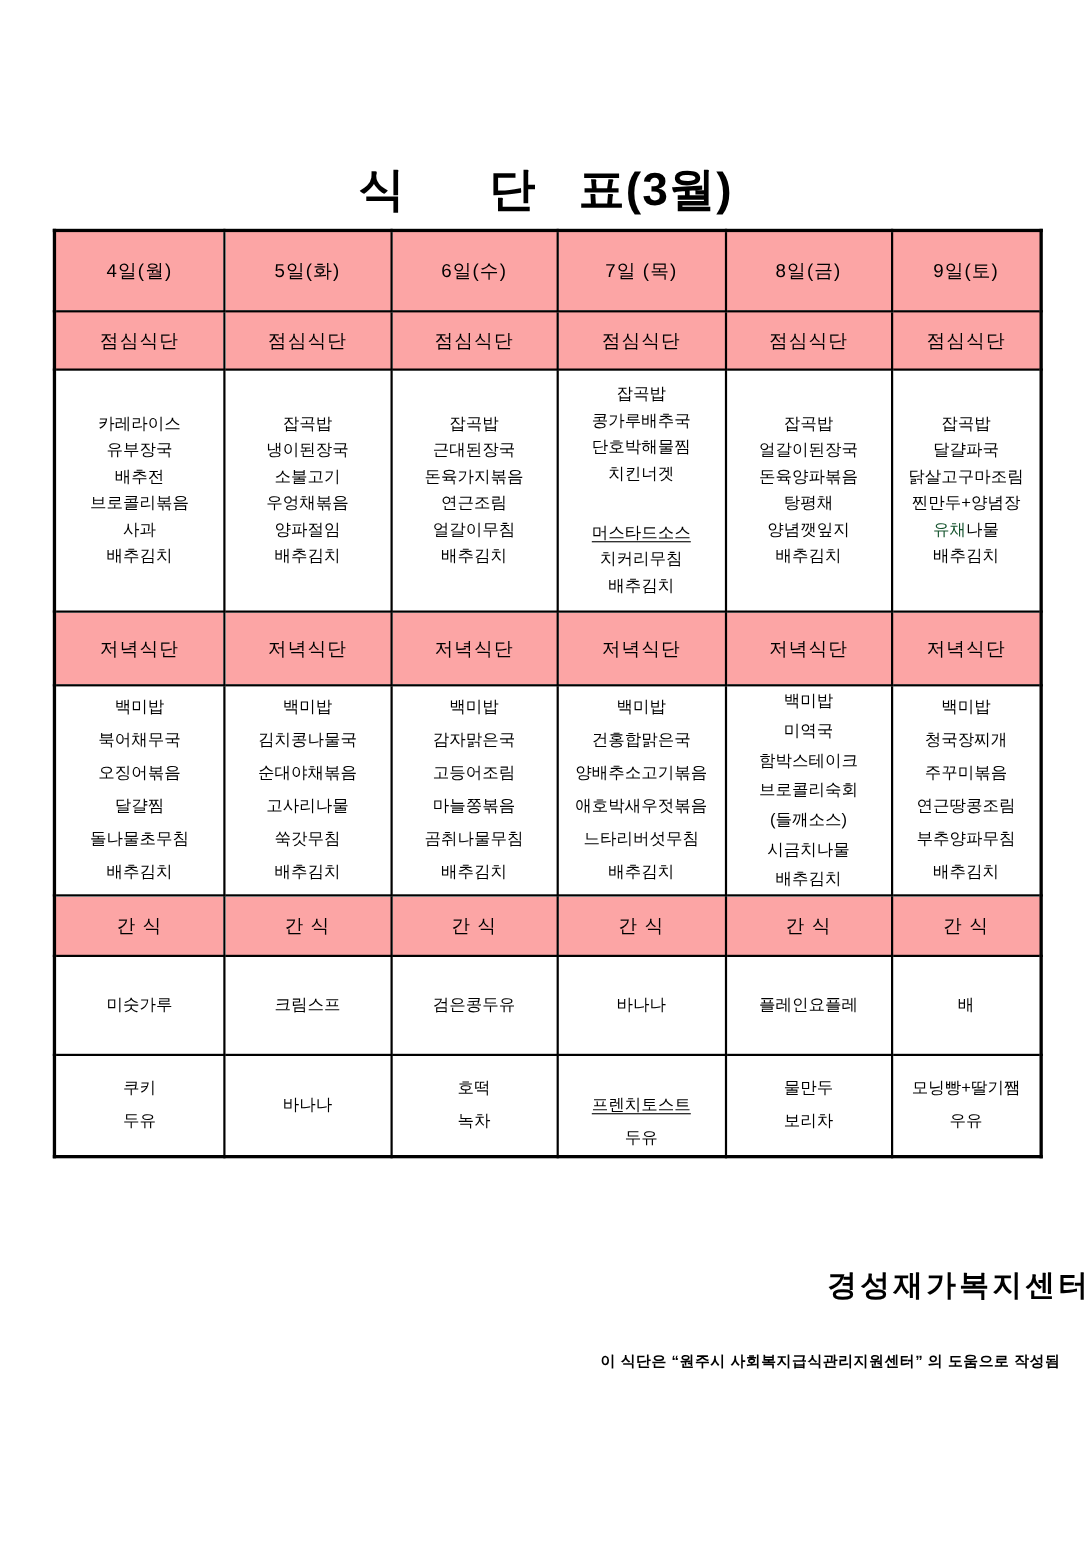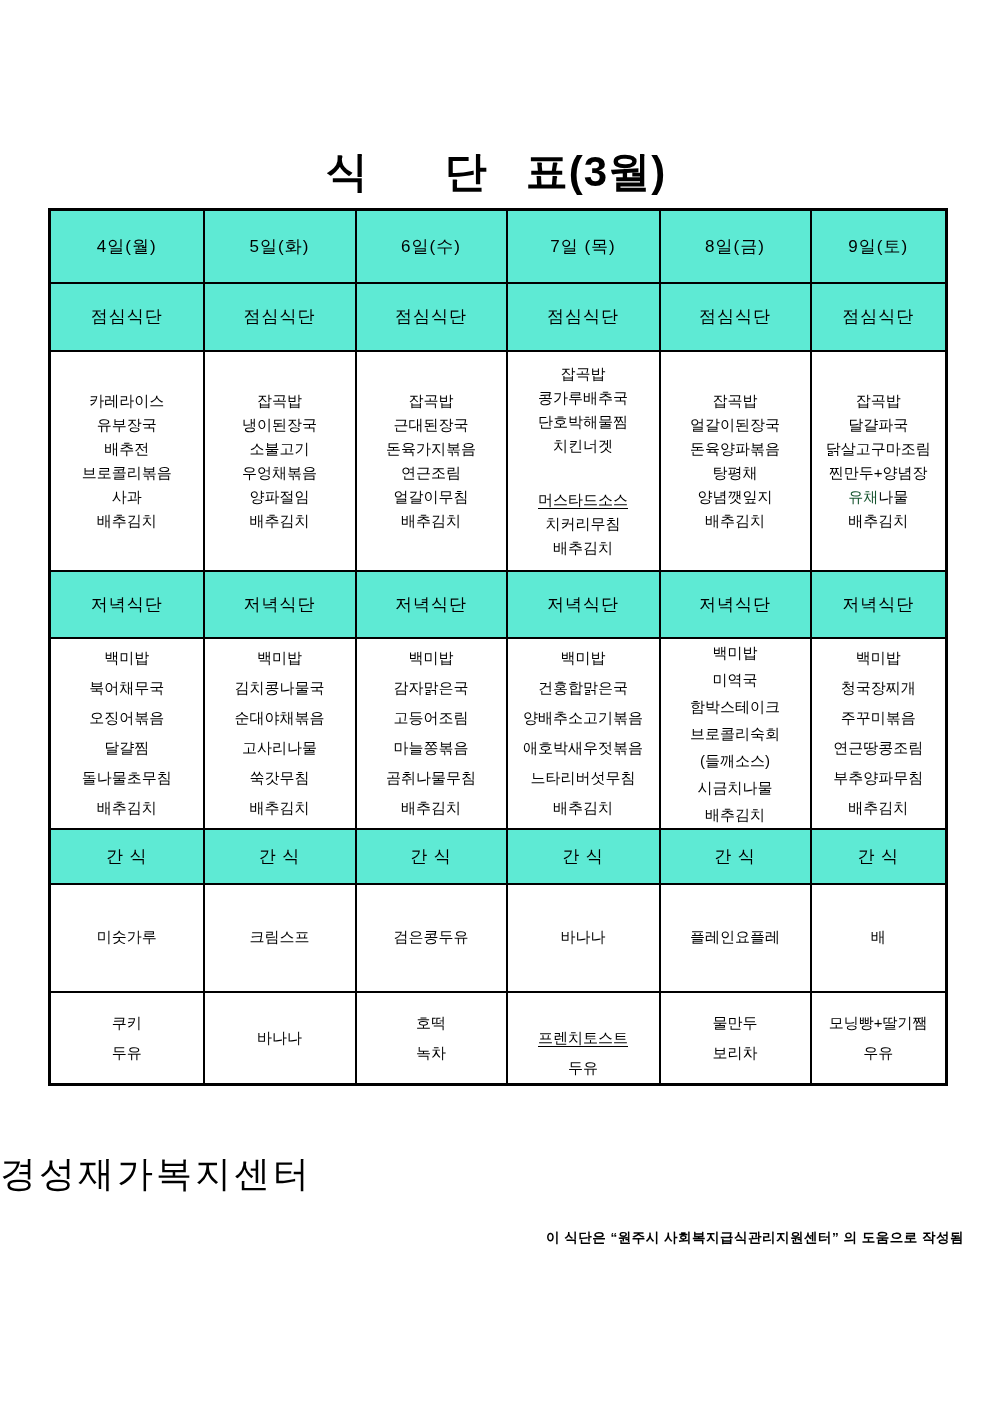--- a/index.html
+++ b/index.html
@@ -28,38 +28,38 @@
     table-layout: fixed;
     border: 3px solid #000;
   }
   .menu-table td {
     border: 2px solid #000;
     text-align: center;
     vertical-align: middle;
     padding: 0 2px;
     overflow: hidden;
   }
-  td.gray { background: #5eead4; font-size: 17px; letter-spacing: 1px; }
+  td.gray { background: #fca5a5; font-size: 17px; letter-spacing: 1px; }
   tr.row-dates td     { height: 73px;  }
-  tr.row-lunch-hdr td { height: 68px;  }
+  tr.row-lunch-hdr td { height: 53px;  }
   tr.row-lunch td     { height: 220px; font-size: 15px; line-height: 24px; }
   tr.row-dinner-hdr td{ height: 67px;  }
   tr.row-dinner td    { height: 165px; font-size: 15px; line-height: 30px; }
   tr.row-snack-hdr td { height: 55px;  }
-  tr.row-snack1 td    { height: 108px;  font-size: 15px; }
+  tr.row-snack1 td    { height: 90px;  font-size: 15px; }
   tr.row-snack2 td    { height: 64px;  font-size: 15px; line-height: 30px; }
   .pre { white-space: pre-line; margin-top: 39px; }
   .u { text-decoration: underline; text-underline-offset: 3px; margin-top: 30px; }
   .blue { color: #14532d; }
   .org-name {
     position: absolute;
     top: 1150px; left: 0; width: 100%;
-    text-align: left;
-    font-size: 36px;
-    font-weight: normal;
+    text-align: right;
+    font-size: 27px;
+    font-weight: bold;
     letter-spacing: 3px;
   }
   .footnote {
     position: absolute;
     top: 1229px; right: 28px;
     font-size: 13.5px;
     font-weight: bold;
     letter-spacing: 0.5px;
   }
 </style>

